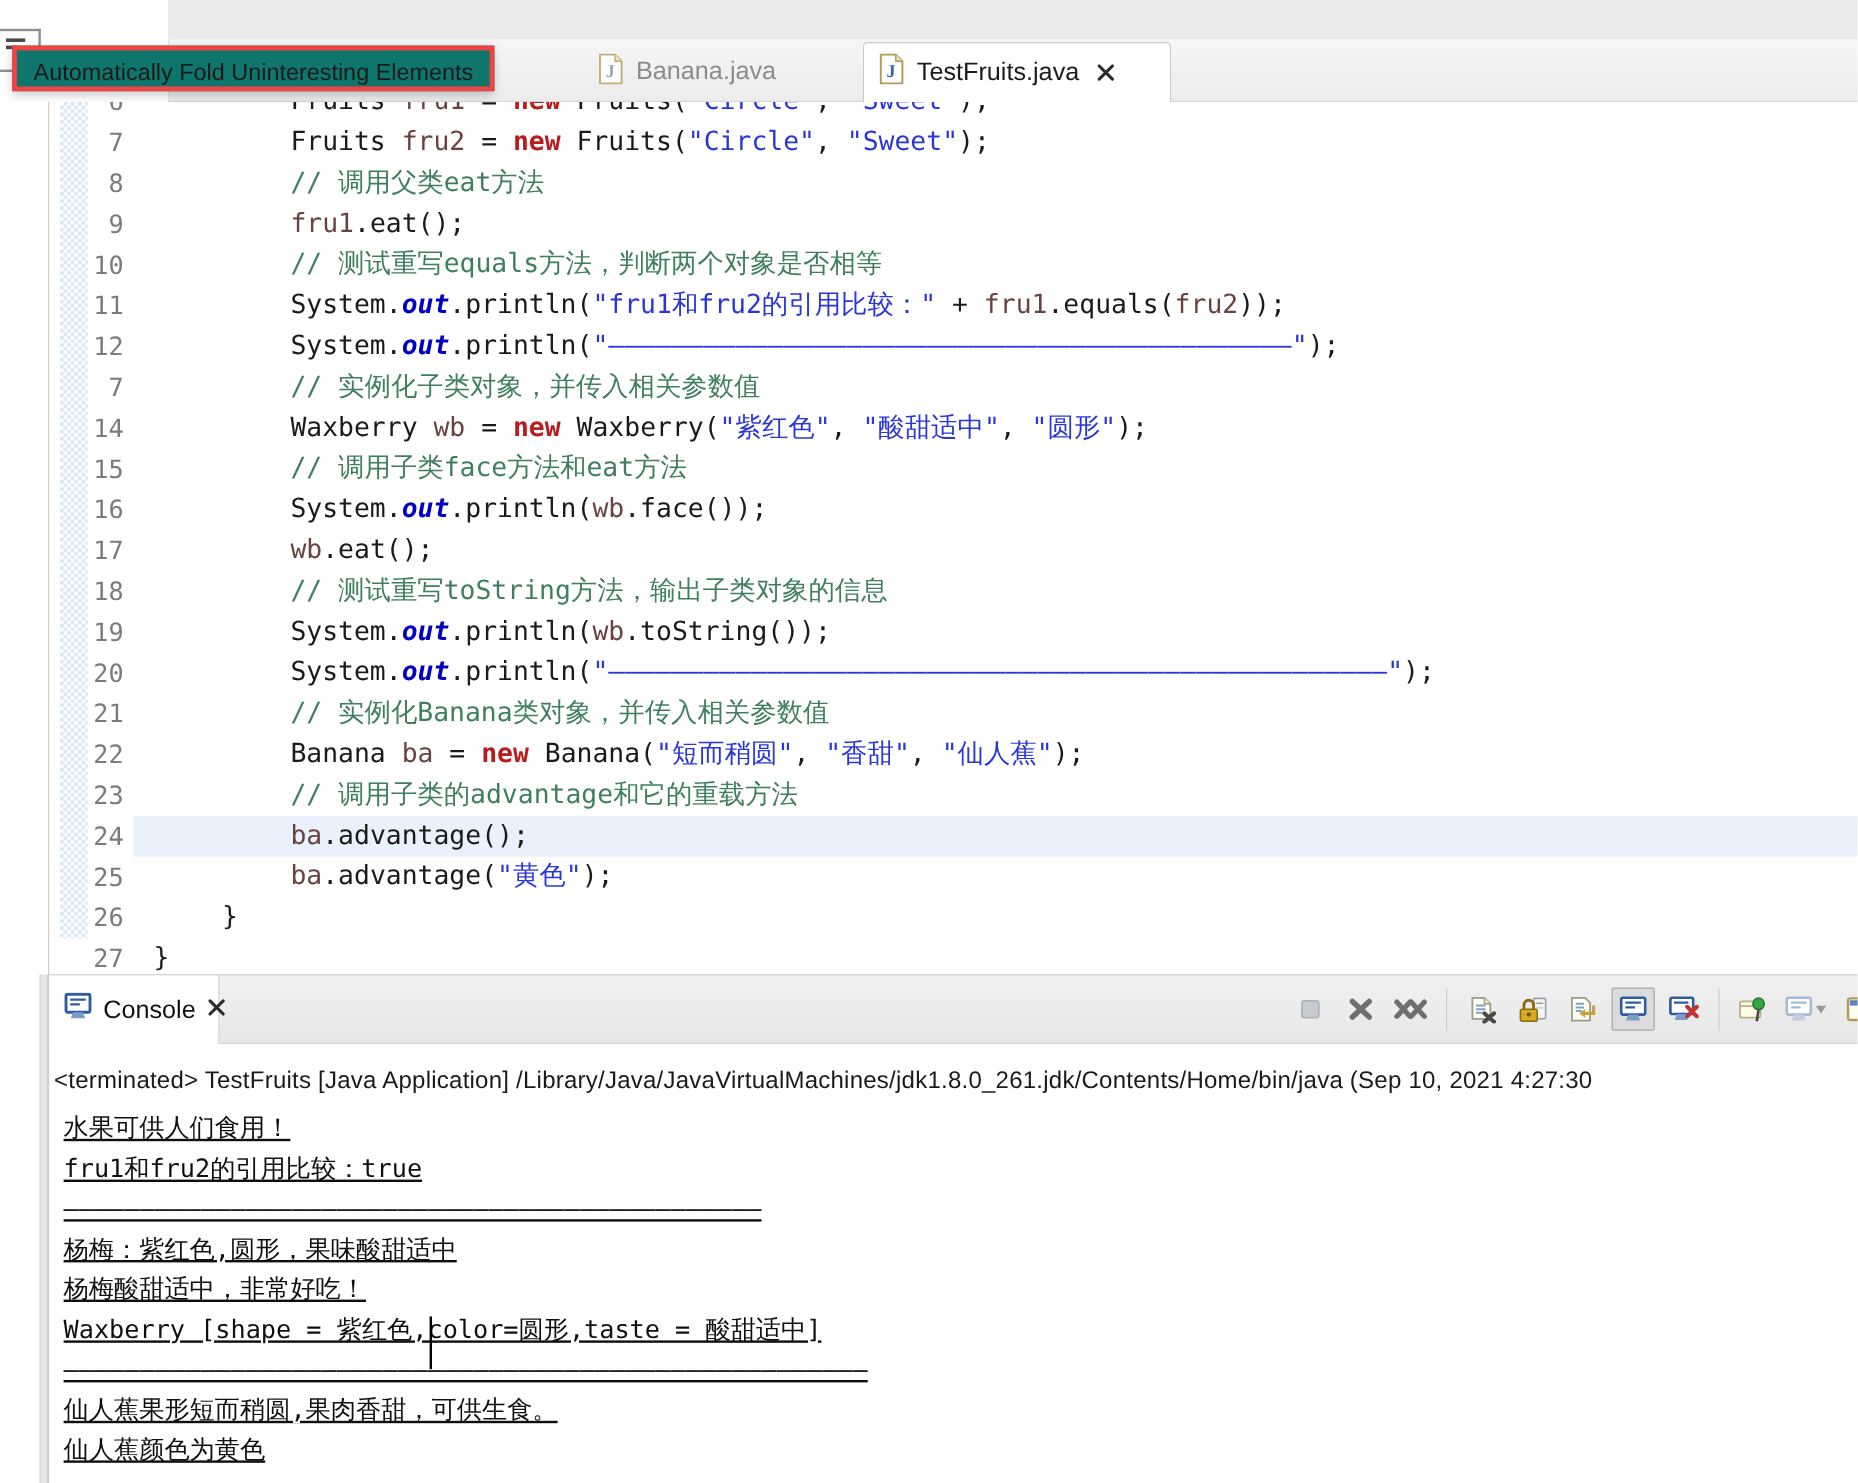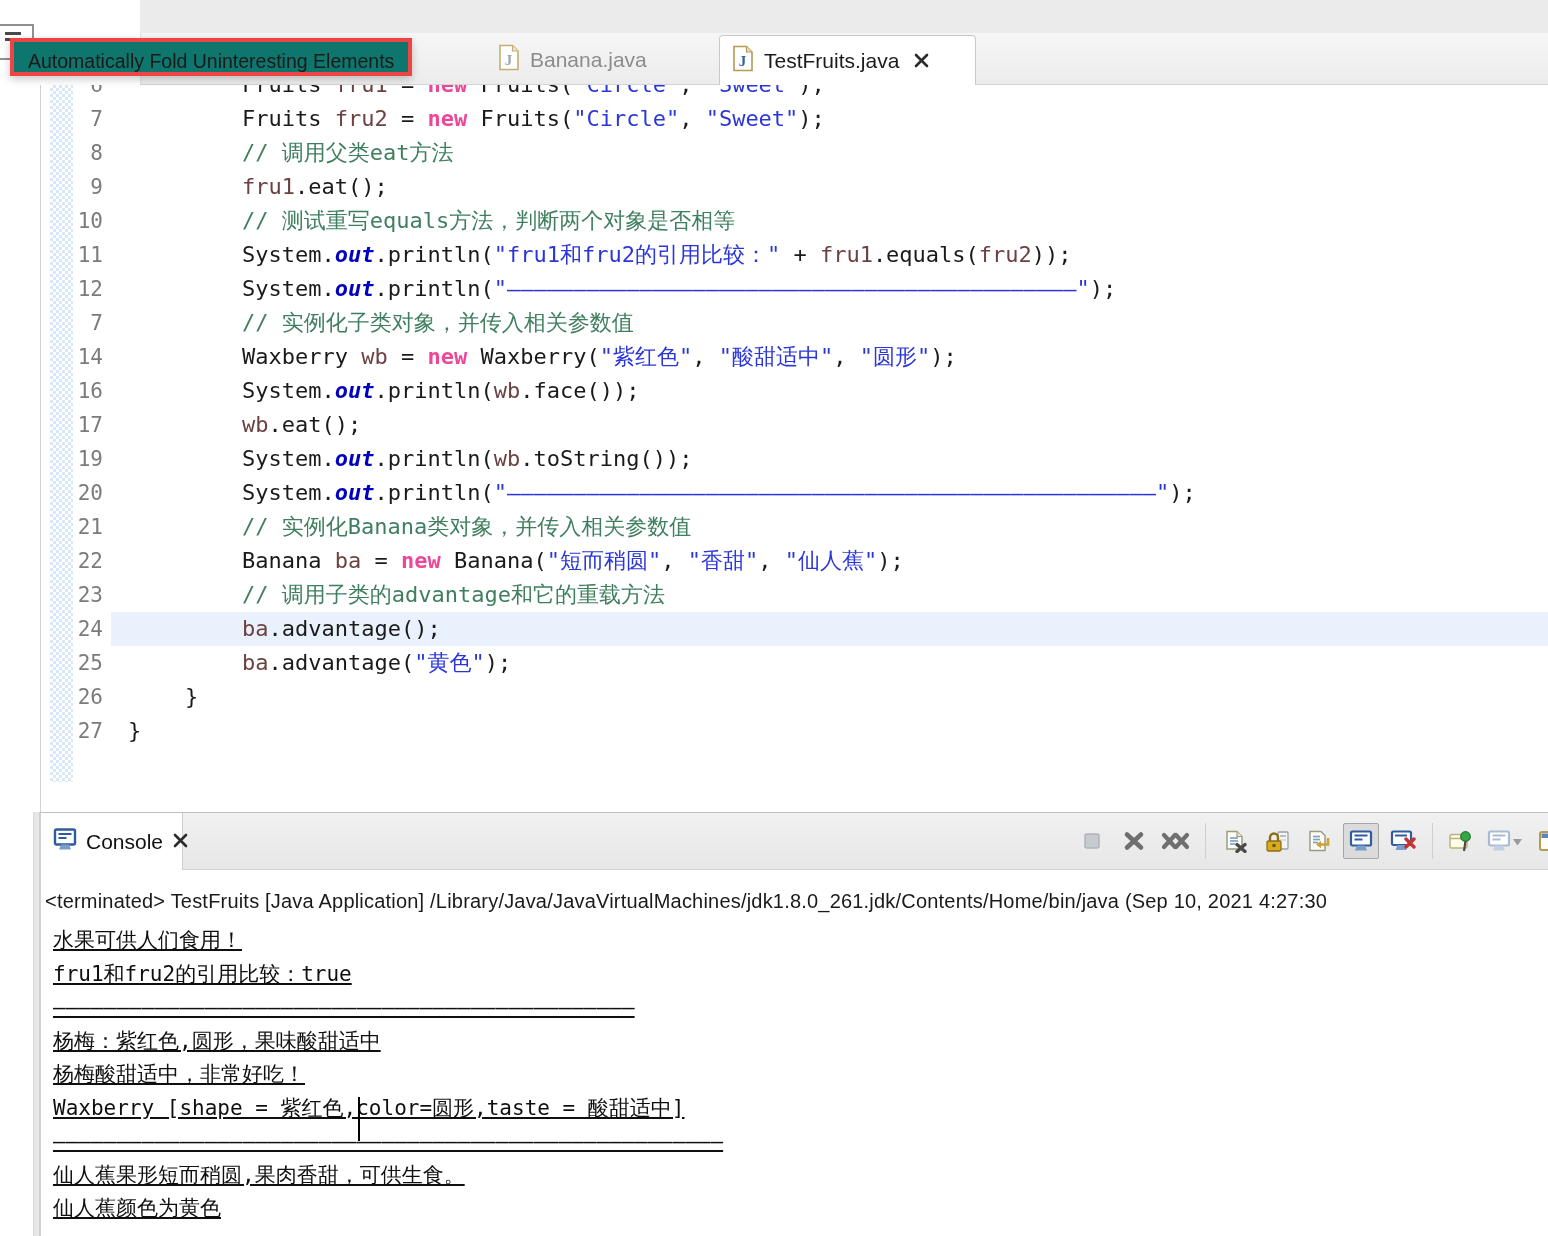--- a/index.html
+++ b/index.html
@@ -52,21 +52,21 @@
   .row.hl{background:linear-gradient(to right,rgba(0,0,0,0) 70px,#E9F2FC 70px);}
   .ln{
     position:absolute;left:0;top:0;width:62px;text-align:right;
     font:21px/34px "DejaVu Sans Mono",monospace;color:#7B7B7B;
   }
   .code{
     display:block;margin-left:87px;white-space:pre;
     font:22px/34px "DejaVu Sans Mono",monospace;color:#000;
   }
   .tok-d{color:#1a1a1a;}
-  .tok-k{color:#ec4899;font-weight:bold;}
+  .tok-k{color:#b91c1c;font-weight:bold;}
   .tok-s{color:#2B36D9;}
   .tok-c{color:#3F7F5F;}
   .tok-v{color:#6B4141;}
   .tok-f{color:#0000C0;font-weight:bold;font-style:italic;}
   
   #left-band{
     position:absolute;left:33px;top:812px;width:7px;bottom:0;background:#E6E6E6;
     border-left:1px solid #D8D8D8;border-right:1px solid #CFCFCF;box-sizing:border-box;
   }
   #console{
@@ -170,26 +170,34 @@
       </div>
       <div class="row">
         <span class="ln">7</span>
         <span class="code" style="padding-left: 114px;"><span class="tok-c">// 实例化子类对象，并传入相关参数值</span></span>
       </div>
       <div class="row">
         <span class="ln">14</span>
         <span class="code" style="padding-left: 114px;"><span class="tok-d">Waxberry </span><span class="tok-v">wb</span><span class="tok-d"> = </span><span class="tok-k">new</span><span class="tok-d"> Waxberry(</span><span class="tok-s">"紫红色"</span><span class="tok-d">, </span><span class="tok-s">"酸甜适中"</span><span class="tok-d">, </span><span class="tok-s">"圆形"</span><span class="tok-d">);</span></span>
       </div>
       <div class="row">
+        <span class="ln">15</span>
+        <span class="code" style="padding-left: 114px;"><span class="tok-c">// 调用子类face方法和eat方法</span></span>
+      </div>
+      <div class="row">
         <span class="ln">16</span>
         <span class="code" style="padding-left: 114px;"><span class="tok-d">System.</span><span class="tok-f">out</span><span class="tok-d">.println(</span><span class="tok-v">wb</span><span class="tok-d">.face());</span></span>
       </div>
       <div class="row">
         <span class="ln">17</span>
         <span class="code" style="padding-left: 114px;"><span class="tok-v">wb</span><span class="tok-d">.eat();</span></span>
+      </div>
+      <div class="row">
+        <span class="ln">18</span>
+        <span class="code" style="padding-left: 114px;"><span class="tok-c">// 测试重写toString方法，输出子类对象的信息</span></span>
       </div>
       <div class="row">
         <span class="ln">19</span>
         <span class="code" style="padding-left: 114px;"><span class="tok-d">System.</span><span class="tok-f">out</span><span class="tok-d">.println(</span><span class="tok-v">wb</span><span class="tok-d">.toString());</span></span>
       </div>
       <div class="row">
         <span class="ln">20</span>
         <span class="code" style="padding-left: 114px;"><span class="tok-d">System.</span><span class="tok-f">out</span><span class="tok-d">.println(</span><span class="tok-s">"—————————————————————————————————————————————————"</span><span class="tok-d">);</span></span>
       </div>
       <div class="row">

